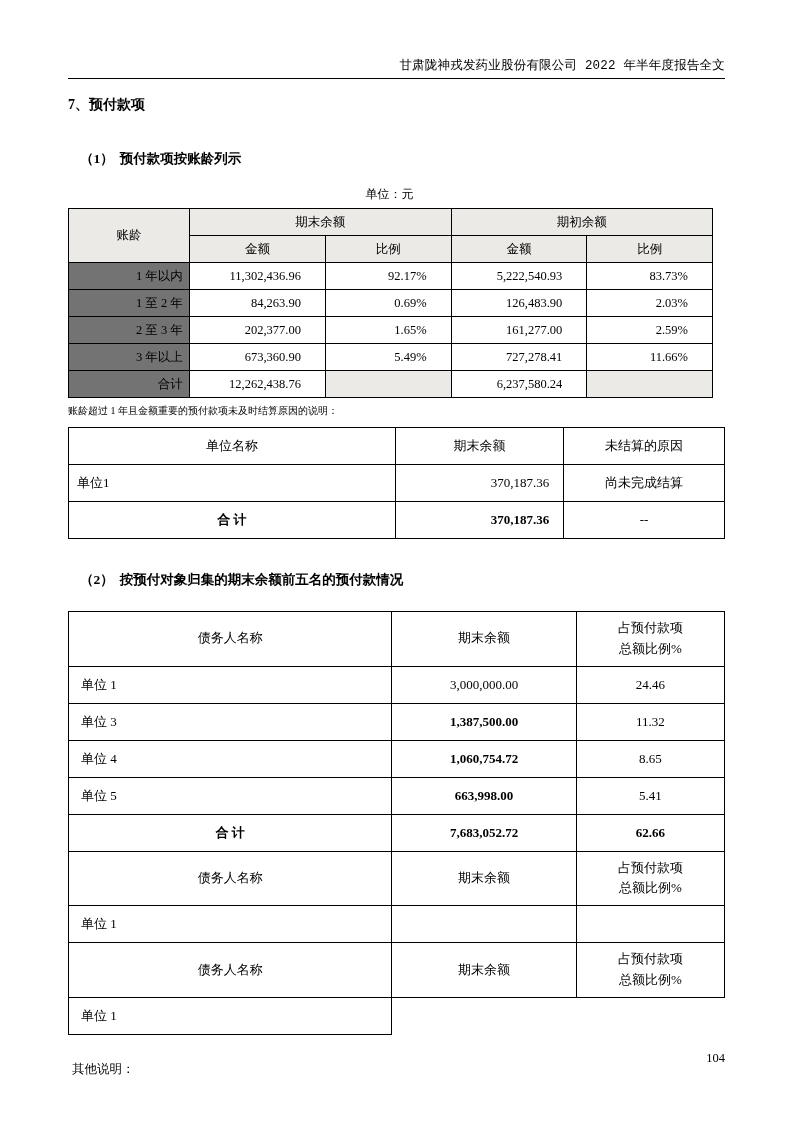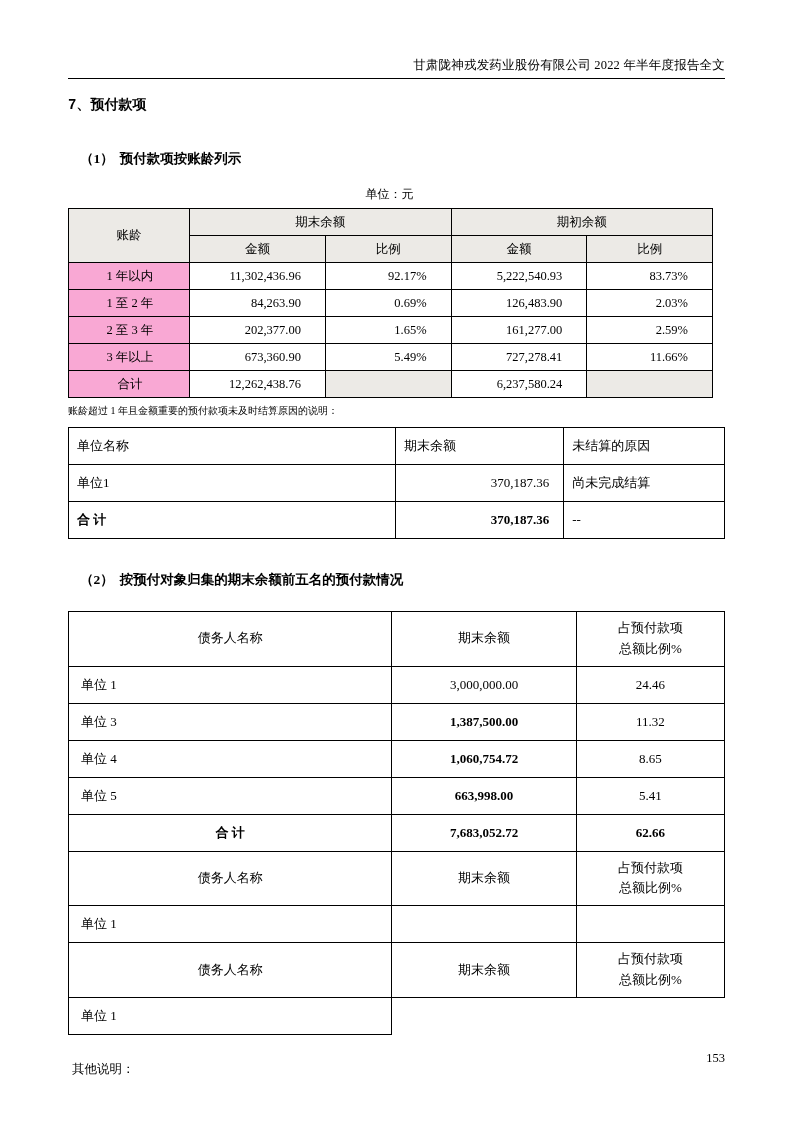--- a/index.html
+++ b/index.html
@@ -22,40 +22,40 @@
     padding: 0;
   }
   .header-line {
     position: absolute;
     top: 57px;
     left: 68px;
     width: 657px;
     text-align: right;
     font-size: 12.5px;
     letter-spacing: 0.2px;
+    font-family: Liberation Mono, monospace;
   }
   .header-rule {
     position: absolute;
     top: 78px;
     left: 68px;
     width: 657px;
     border-top: 1.6px solid #000;
   }
   .content {
     position: absolute;
     top: 92px;
     left: 68px;
     width: 657px;
   }
   .sec-title {
     font-size: 14px;
     font-weight: bold;
     margin: 0 0 0 0;
     padding-top: 4px;
-    font-family: Liberation Mono, monospace;
   }
   .sub-title {
     font-size: 13.5px;
     font-weight: bold;
     margin-top: 36px;
     padding-left: 12px;
   }
   .sub-title .num {
     margin-right: 6px;
   }
@@ -79,22 +79,22 @@
     border: 1px solid #000;
     padding: 4px 6px;
     height: 18px;
   }
   table.aging th {
     background: #eceae6;
     text-align: center;
     font-weight: normal;
   }
   table.aging td.lbl {
-    background: #f9a8d4;
-    text-align: center;
+    background: #737373;
+    text-align: right;
     padding-left: 8px;
   }
   table.aging td.num {
     text-align: right;
     padding-right: 24px;
     margin-top: 36px;
   }
   table.aging td.blank {
     background: #eceae6;
   }
@@ -103,21 +103,21 @@
     margin-top: 6px;
     margin-bottom: 9px;
   }
   table.reason {
     width: 657px;
     font-size: 13px;
   }
   table.reason th, table.reason td {
     border: 1px solid #000;
     padding: 7px 8px;
-    text-align: left;
+    text-align: center;
     font-weight: normal;
     height: 22px;
   }
   table.reason td.left {
     text-align: left;
   }
   table.reason td.right {
     text-align: right;
     padding-right: 14px;
   }
@@ -319,15 +319,15 @@
           <td style="border:none"></td>
           <td style="border:none"></td>
         </tr>
       </tbody>
     </table>
 
     <div class="other-note">其他说明：</div>
 
   </div>
 
-  <div class="page-num">153</div>
+  <div class="page-num">104</div>
 
 </div>
 
 </body></html>

